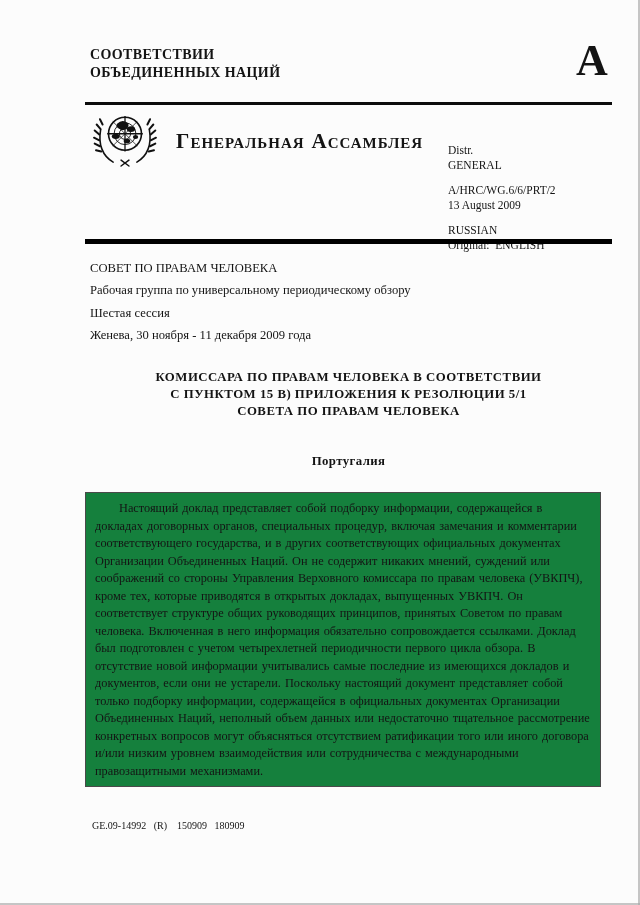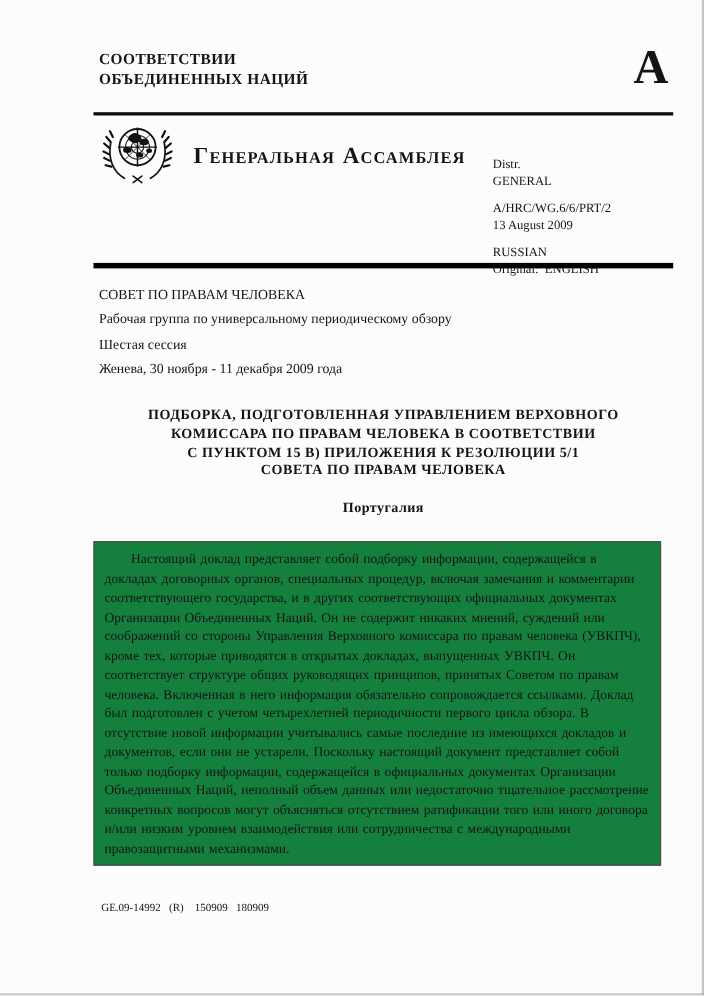--- a/index.html
+++ b/index.html
@@ -184,21 +184,20 @@
 <div class="abs rule-thick"></div>
 
 <div class="abs session">
   <div>СОВЕТ ПО ПРАВАМ ЧЕЛОВЕКА</div>
   <div>Рабочая группа по универсальному периодическому обзору</div>
   <div>Шестая сессия</div>
   <div>Женева, 30 ноября - 11 декабря 2009 года</div>
 </div>
 
 <div class="abs doc-title">
-  <div>ПОДБОРКА, ПОДГОТОВЛЕННАЯ УПРАВЛЕНИЕМ ВЕРХОВНОГО</div>
   <div>КОМИССАРА ПО ПРАВАМ ЧЕЛОВЕКА В СООТВЕТСТВИИ</div>
   <div>С ПУНКТОМ 15 В) ПРИЛОЖЕНИЯ К РЕЗОЛЮЦИИ 5/1</div>
   <div>СОВЕТА ПО ПРАВАМ ЧЕЛОВЕКА</div>
 </div>
 
 <div class="abs country">Португалия</div>
 
 <div class="abs summary-box">
   <p>Настоящий доклад представляет собой подборку информации, содержащейся в докладах договорных органов, специальных процедур, включая замечания и комментарии соответствующего государства, и в других соответствующих официальных документах Организации Объединенных Наций.  Он не содержит никаких мнений, суждений или соображений со стороны Управления Верховного комиссара по правам человека (УВКПЧ), кроме тех, которые приводятся в открытых докладах, выпущенных УВКПЧ.  Он соответствует структуре общих руководящих принципов, принятых Советом по правам человека.  Включенная в него информация обязательно сопровождается ссылками.  Доклад был подготовлен с учетом четырехлетней периодичности первого цикла обзора.  В отсутствие новой информации учитывались самые последние из имеющихся докладов и документов, если они не устарели.  Поскольку настоящий документ представляет собой только подборку информации, содержащейся в официальных документах Организации Объединенных Наций, неполный объем данных или недостаточно тщательное рассмотрение конкретных вопросов могут объясняться отсутствием ратификации того или иного договора и/или низким уровнем взаимодействия или сотрудничества с международными правозащитными механизмами.</p>
 </div>

